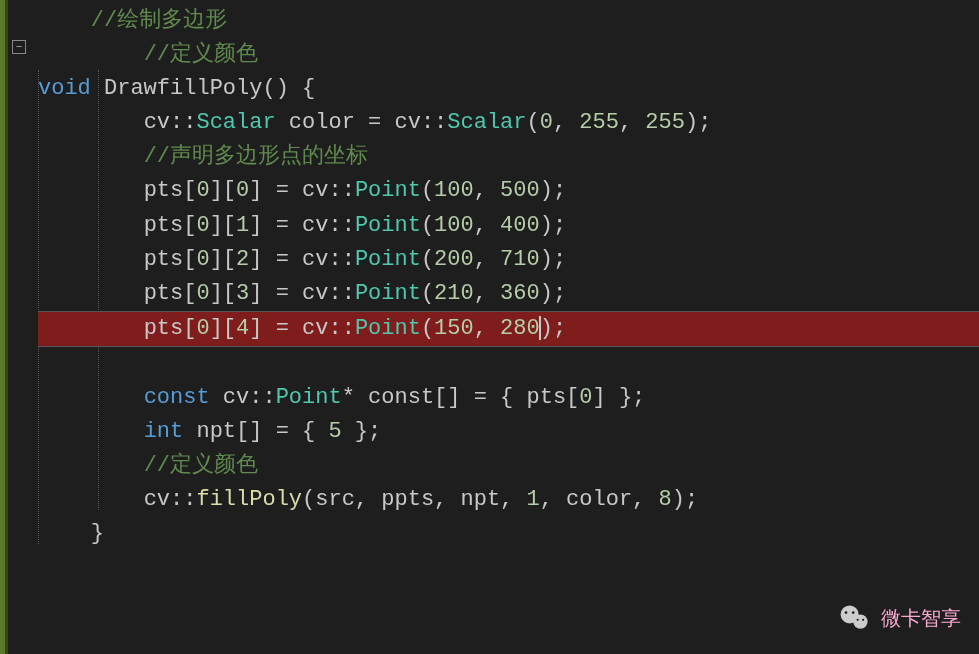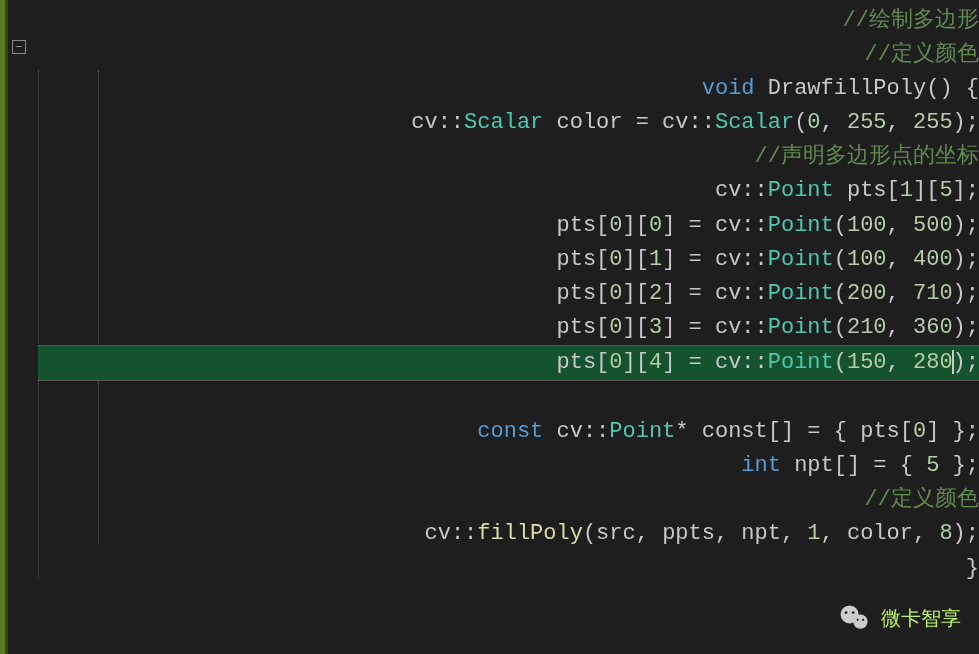--- a/index.html
+++ b/index.html
@@ -49,24 +49,23 @@
       display: flex;
       align-items: center;
       justify-content: center;
       font-size: 11px;
       color: #aaa;
     }
     .line {
       white-space: pre;
       color: #d4d4d4;
       position: relative;
-      text-align: right;
     }
     .line.highlighted {
-      background: #14532d;
+      background: #7f1d1d;
       border-top: 1px solid #555;
       border-bottom: 1px solid #555;
     }
     .guide {
       position: absolute;
       left: 38px;
       top: 70px;
       bottom: 8px;
       width: 0;
       border-left: 1px dotted #555;
@@ -94,21 +93,21 @@
       margin-left: -1px;
       margin-right: -1px;
     }
     .watermark {
       position: absolute;
       right: 18px;
       bottom: 18px;
       display: flex;
       align-items: center;
       gap: 8px;
-      color: #bef264;
+      color: #f9a8d4;
       font-family: "Microsoft YaHei", sans-serif;
       font-size: 20px;
     }
     .wechat-icon {
       width: 36px;
       height: 36px;
       border-radius: 4px;
       display: flex;
       align-items: center;
       justify-content: center;
@@ -128,21 +127,20 @@
   <div class="line"><span class="plain">    </span><span class="comment">//绘制多边形</span></div>
 
   <div class="line"><span class="plain">        </span><span class="comment">//定义颜色</span></div>
 
   <div class="line"><span class="keyword">void</span><span class="plain"> DrawfillPoly</span><span class="plain">() {</span></div>
 
   <div class="line"><span class="plain">        </span><span class="plain">cv::</span><span class="type">Scalar</span><span class="plain"> color = cv::</span><span class="type">Scalar</span><span class="plain">(</span><span class="number">0</span><span class="plain">, </span><span class="number">255</span><span class="plain">, </span><span class="number">255</span><span class="plain">);</span></div>
 
   <div class="line"><span class="plain">        </span><span class="comment">//声明多边形点的坐标</span></div>
 
-  <div class="line"><span class="plain">        </span><span class="plain">cv::</span><span class="type">Point</span><span class="plain"> pts[</span><span class="number">1</span><span class="plain">][</span><span class="number">5</span><span class="plain">];</span></div>
 
   <div class="line"><span class="plain">        </span><span class="plain">pts[</span><span class="number">0</span><span class="plain">][</span><span class="number">0</span><span class="plain">] = cv::</span><span class="type">Point</span><span class="plain">(</span><span class="number">100</span><span class="plain">, </span><span class="number">500</span><span class="plain">);</span></div>
 
   <div class="line"><span class="plain">        </span><span class="plain">pts[</span><span class="number">0</span><span class="plain">][</span><span class="number">1</span><span class="plain">] = cv::</span><span class="type">Point</span><span class="plain">(</span><span class="number">100</span><span class="plain">, </span><span class="number">400</span><span class="plain">);</span></div>
 
   <div class="line"><span class="plain">        </span><span class="plain">pts[</span><span class="number">0</span><span class="plain">][</span><span class="number">2</span><span class="plain">] = cv::</span><span class="type">Point</span><span class="plain">(</span><span class="number">200</span><span class="plain">, </span><span class="number">710</span><span class="plain">);</span></div>
 
   <div class="line"><span class="plain">        </span><span class="plain">pts[</span><span class="number">0</span><span class="plain">][</span><span class="number">3</span><span class="plain">] = cv::</span><span class="type">Point</span><span class="plain">(</span><span class="number">210</span><span class="plain">, </span><span class="number">360</span><span class="plain">);</span></div>
 
   <div class="line highlighted"><span class="plain">        </span><span class="plain">pts[</span><span class="number">0</span><span class="plain">][</span><span class="number">4</span><span class="plain">] = cv::</span><span class="type">Point</span><span class="plain">(</span><span class="number">150</span><span class="plain">, </span><span class="number">280</span><span class="cursor"></span><span class="plain">);</span></div>

